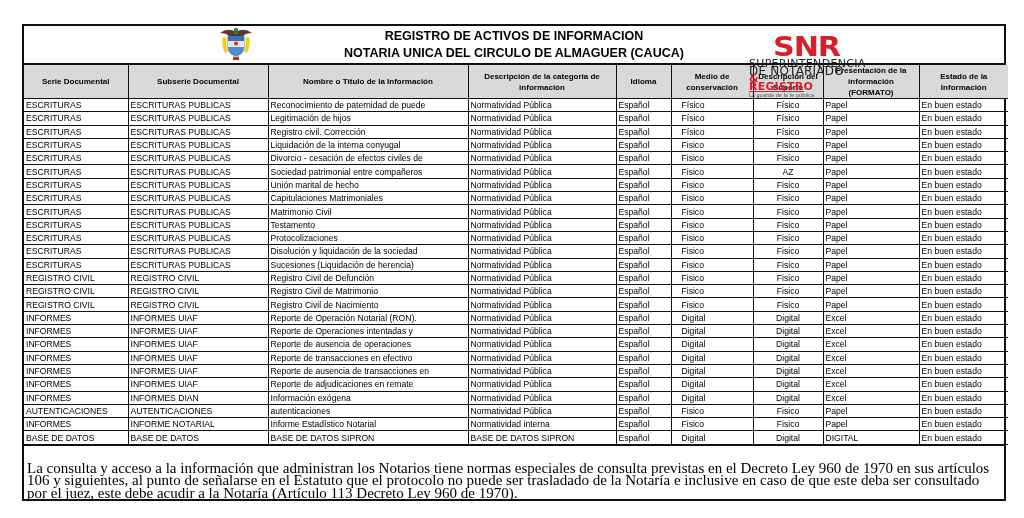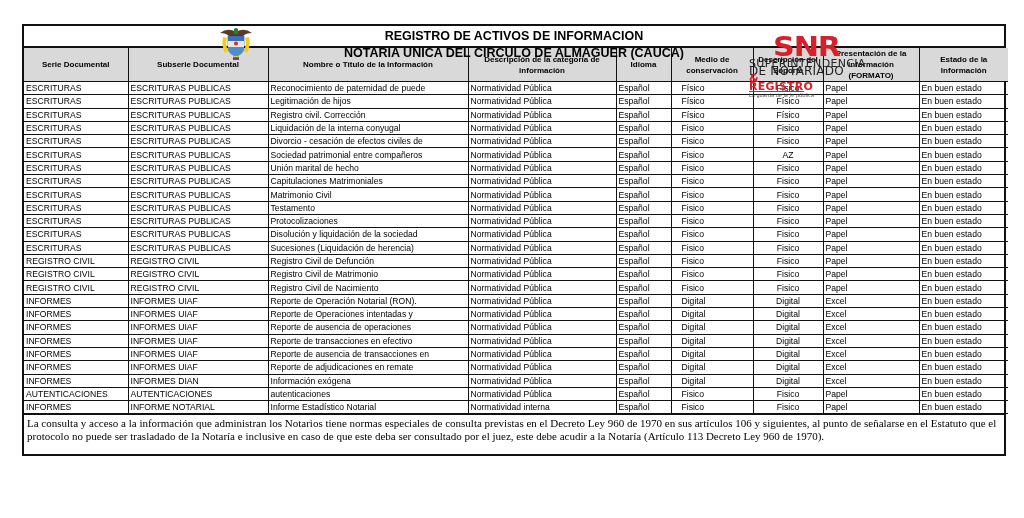--- a/index.html
+++ b/index.html
@@ -1,36 +1,36 @@
 <!DOCTYPE html>
 <html><head>
 <meta charset="utf-8">
 <style>
   html, body { margin: 0; padding: 0; background: #ffffff; }
   body { width: 1024px; height: 518px; position: relative; overflow: hidden; font-family: "Liberation Sans", sans-serif; color: #000; }
   .sheet { position: absolute; left: 22px; top: 24px; width: 984px; border: 2px solid #111; box-sizing: border-box; }
-  .title-band { height: 22px; position: relative; border-bottom: 2px solid #111; box-sizing: border-box; }
+  .title-band { height: 39px; position: relative; border-bottom: 2px solid #111; box-sizing: border-box; }
   .title-text { position: absolute; left: 0; right: 0; top: 2px; text-align: center; font-weight: bold; font-size: 12.5px; line-height: 17px; }
   .coat { position: absolute; left: 192px; top: 1px; width: 40px; height: 34px; }
   .snr { position: absolute; left: 725px; top: 8px; height: 26px; display: flex; align-items: center; flex-direction: column; }
   .snr-mark { font-family: "DejaVu Sans", sans-serif; font-weight: 900; font-size: 27px; color: #d8202a; letter-spacing: -1px; line-height: 26px; transform: scaleX(1.12); transform-origin: left; margin-right: 9px; }
   .snr-text { display: flex; flex-direction: column; line-height: 7px; font-family: "DejaVu Sans", sans-serif; }
   .snr-l1 { font-size: 11px; color: #222; letter-spacing: 0.3px; }
   .snr-l2 { font-size: 12px; font-weight: normal; color: #222; line-height: 8px; letter-spacing: 0.2px; }
   .snr-l3 { font-size: 11px; font-weight: bold; color: #d8202a; line-height: 8px; letter-spacing: 0.2px; border-bottom: 1px solid #d8202a; width: 55px;}
   .snr-l4 { font-size: 5px; color: #444; line-height: 6px; }
   table { border-collapse: collapse; width: 100%; table-layout: fixed; }
   th { background: #d9d9d9; font-weight: bold; font-size: 8px; line-height: 11px; text-align: center; vertical-align: middle; border: 1.5px solid #111; height: 33px; padding: 0 3px; }
   td { font-size: 8.6px; line-height: 12px; height: 12.3px; padding: 0 0 0 2px; border: 1.5px solid #111; white-space: nowrap; overflow: hidden; }
   td.center { text-align: center; padding: 0; }
   td.medio { padding-left: 10px; }
   tr:first-child th { border-top: none; }
   th:first-child, td:first-child { border-left: none; margin-top: 47px; }
   th:last-child, td:last-child { border-right: none; }
-  .footer { font-family: "Liberation Serif", serif; font-size: 11px; line-height: 12.5px; padding: 2px 4px 12px 3px; border-top: 1.5px solid #111; height: 25px; }
+  .footer { font-family: "Liberation Serif", serif; font-size: 15px; line-height: 12.5px; padding: 16px 4px 12px 3px; border-top: 1.5px solid #111; height: 25px; }
 </style>
 </head>
 <body>
 
 <div class="sheet">
   <div class="title-band">
     <svg class="coat" viewBox="0 0 40 34">
       <path d="M4 6 Q12 0 20 5 Q28 0 36 6 Q30 6 27 9 L13 9 Q10 6 4 6Z" fill="#5a3b2a"></path>
       <path d="M18 2 Q20 0 22 2 L22 7 L18 7Z" fill="#2a7a3a"></path>
       <path d="M7 10 Q5 18 9 26 L12 24 Q9 17 11 11Z" fill="#f2cc1c"></path>
@@ -353,17 +353,28 @@
           <td>INFORMES</td>
           <td>INFORME NOTARIAL</td>
           <td>Informe Estadístico Notarial</td>
           <td>Normatividad interna</td>
           <td>Español</td>
           <td class="medio">Fisico</td>
           <td class="center">Fisico</td>
           <td>Papel</td>
           <td>En buen estado</td>
         </tr>
+        <tr>
+          <td>BASE DE DATOS</td>
+          <td>BASE DE DATOS</td>
+          <td>BASE DE DATOS SIPRON</td>
+          <td>BASE DE DATOS SIPRON</td>
+          <td>Español</td>
+          <td class="medio">Digital</td>
+          <td class="center">Digital</td>
+          <td>DIGITAL</td>
+          <td>En buen estado</td>
+        </tr>
       </tbody>
   </table>
 
   <div class="footer">La consulta y acceso a la información que administran los Notarios tiene normas especiales de consulta previstas en el Decreto Ley 960 de 1970 en sus artículos 106 y siguientes, al punto de señalarse en el Estatuto que el protocolo no puede ser trasladado de la Notaría e inclusive en caso de que este deba ser consultado por el juez, este debe acudir a la Notaría (Artículo 113 Decreto Ley 960 de 1970).</div>
 </div>
 
 </body></html>

